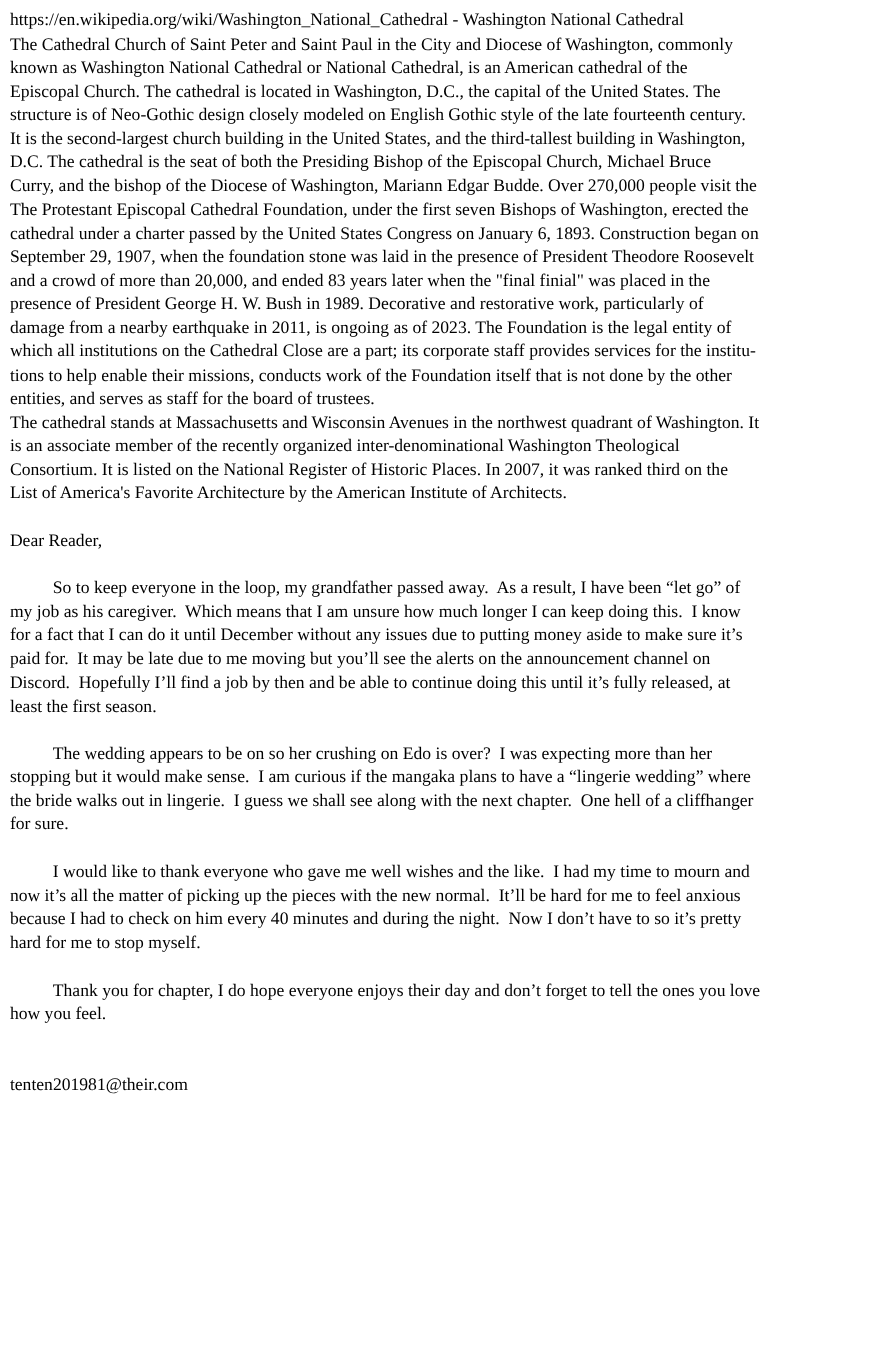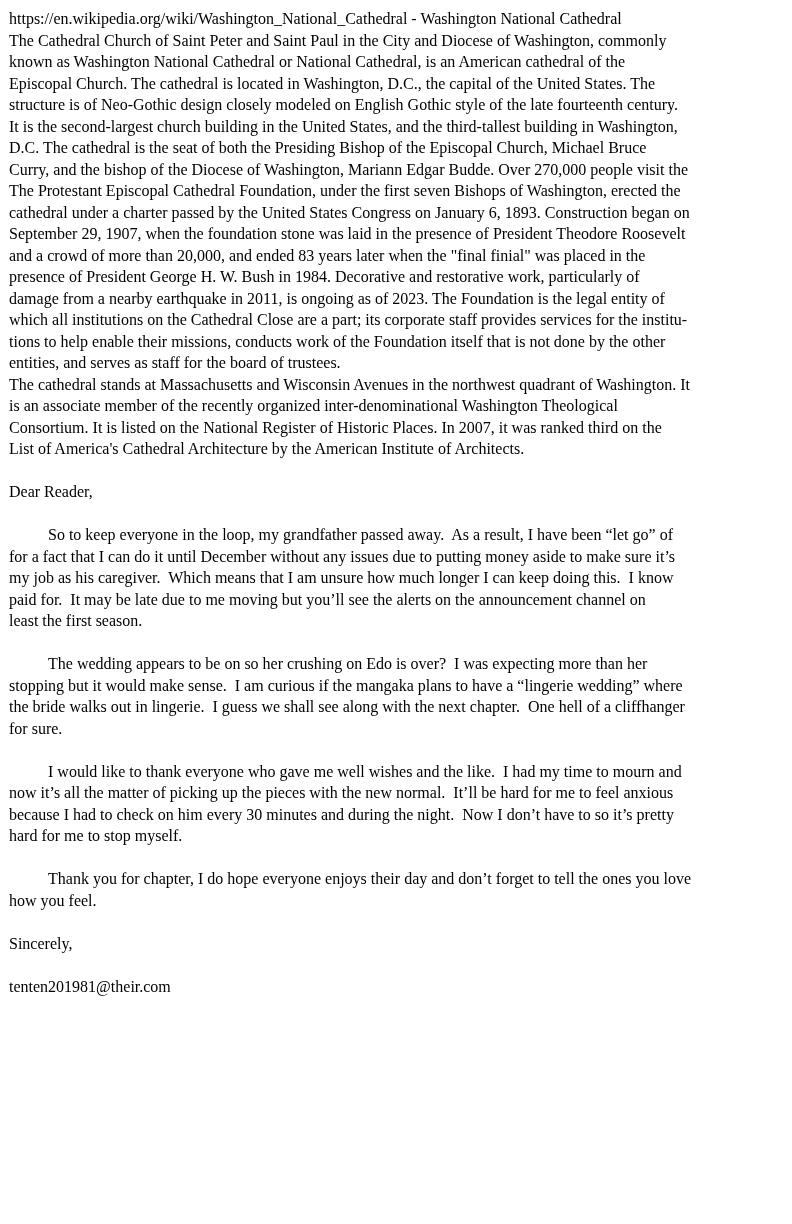--- a/index.html
+++ b/index.html
@@ -52,72 +52,72 @@
         <div class="line">structure is of Neo-Gothic design closely modeled on English Gothic style of the late fourteenth century.</div>
         <div class="line">It is the second-largest church building in the United States, and the third-tallest building in Washington,</div>
         <div class="line">D.C. The cathedral is the seat of both the Presiding Bishop of the Episcopal Church, Michael Bruce</div>
         <div class="line">Curry, and the bishop of the Diocese of Washington, Mariann Edgar Budde. Over 270,000 people visit the</div>
       </div>
     <div>
         <div class="line">The Protestant Episcopal Cathedral Foundation, under the first seven Bishops of Washington, erected the</div>
         <div class="line">cathedral under a charter passed by the United States Congress on January 6, 1893. Construction began on</div>
         <div class="line">September 29, 1907, when the foundation stone was laid in the presence of President Theodore Roosevelt</div>
         <div class="line">and a crowd of more than 20,000, and ended 83 years later when the "final finial" was placed in the</div>
-        <div class="line">presence of President George H. W. Bush in 1984. Decorative and restorative work, particularly of</div>
+        <div class="line">presence of President George H. W. Bush in 1989. Decorative and restorative work, particularly of</div>
         <div class="line">damage from a nearby earthquake in 2011, is ongoing as of 2023. The Foundation is the legal entity of</div>
         <div class="line">which all institutions on the Cathedral Close are a part; its corporate staff provides services for the institu-</div>
         <div class="line">tions to help enable their missions, conducts work of the Foundation itself that is not done by the other</div>
         <div class="line">entities, and serves as staff for the board of trustees.</div>
       </div>
     <div>
         <div class="line">The cathedral stands at Massachusetts and Wisconsin Avenues in the northwest quadrant of Washington. It</div>
         <div class="line">is an associate member of the recently organized inter-denominational Washington Theological</div>
         <div class="line">Consortium. It is listed on the National Register of Historic Places. In 2007, it was ranked third on the</div>
-        <div class="line">List of America's Cathedral Architecture by the American Institute of Architects.</div>
+        <div class="line">List of America's Favorite Architecture by the American Institute of Architects.</div>
       </div>
   </section>
 
   <div class="line blank"></div>
 
   <section class="letter">
     <div class="line">Dear Reader,</div>
     <div class="line blank"></div>
 
     <div>
         <div class="line indent">So to keep everyone in the loop, my grandfather passed away.  As a result, I have been “let go” of</div>
+        <div class="line">my job as his caregiver.  Which means that I am unsure how much longer I can keep doing this.  I know</div>
         <div class="line">for a fact that I can do it until December without any issues due to putting money aside to make sure it’s</div>
-        <div class="line">my job as his caregiver.  Which means that I am unsure how much longer I can keep doing this.  I know</div>
         <div class="line">paid for.  It may be late due to me moving but you’ll see the alerts on the announcement channel on</div>
+        <div class="line">Discord.  Hopefully I’ll find a job by then and be able to continue doing this until it’s fully released, at</div>
         <div class="line">least the first season.</div>
       </div>
     <div class="line blank"></div>
 
     <div>
         <div class="line indent">The wedding appears to be on so her crushing on Edo is over?  I was expecting more than her</div>
         <div class="line">stopping but it would make sense.  I am curious if the mangaka plans to have a “lingerie wedding” where</div>
         <div class="line">the bride walks out in lingerie.  I guess we shall see along with the next chapter.  One hell of a cliffhanger</div>
         <div class="line">for sure.</div>
       </div>
     <div class="line blank"></div>
 
     <div>
         <div class="line indent">I would like to thank everyone who gave me well wishes and the like.  I had my time to mourn and</div>
         <div class="line">now it’s all the matter of picking up the pieces with the new normal.  It’ll be hard for me to feel anxious</div>
-        <div class="line">because I had to check on him every 30 minutes and during the night.  Now I don’t have to so it’s pretty</div>
+        <div class="line">because I had to check on him every 40 minutes and during the night.  Now I don’t have to so it’s pretty</div>
         <div class="line">hard for me to stop myself.</div>
       </div>
     <div class="line blank"></div>
 
     <div>
         <div class="line indent">Thank you for chapter, I do hope everyone enjoys their day and don’t forget to tell the ones you love</div>
         <div class="line">how you feel.</div>
       </div>
     <div class="line blank"></div>
 
-    <div class="line">Sincerely,</div>
     <div class="line blank"></div>
 
     <div>
       <div class="line">tenten201981@their.com</div>
     </div>
   </section>
 
 </div>
 
 </body></html>

